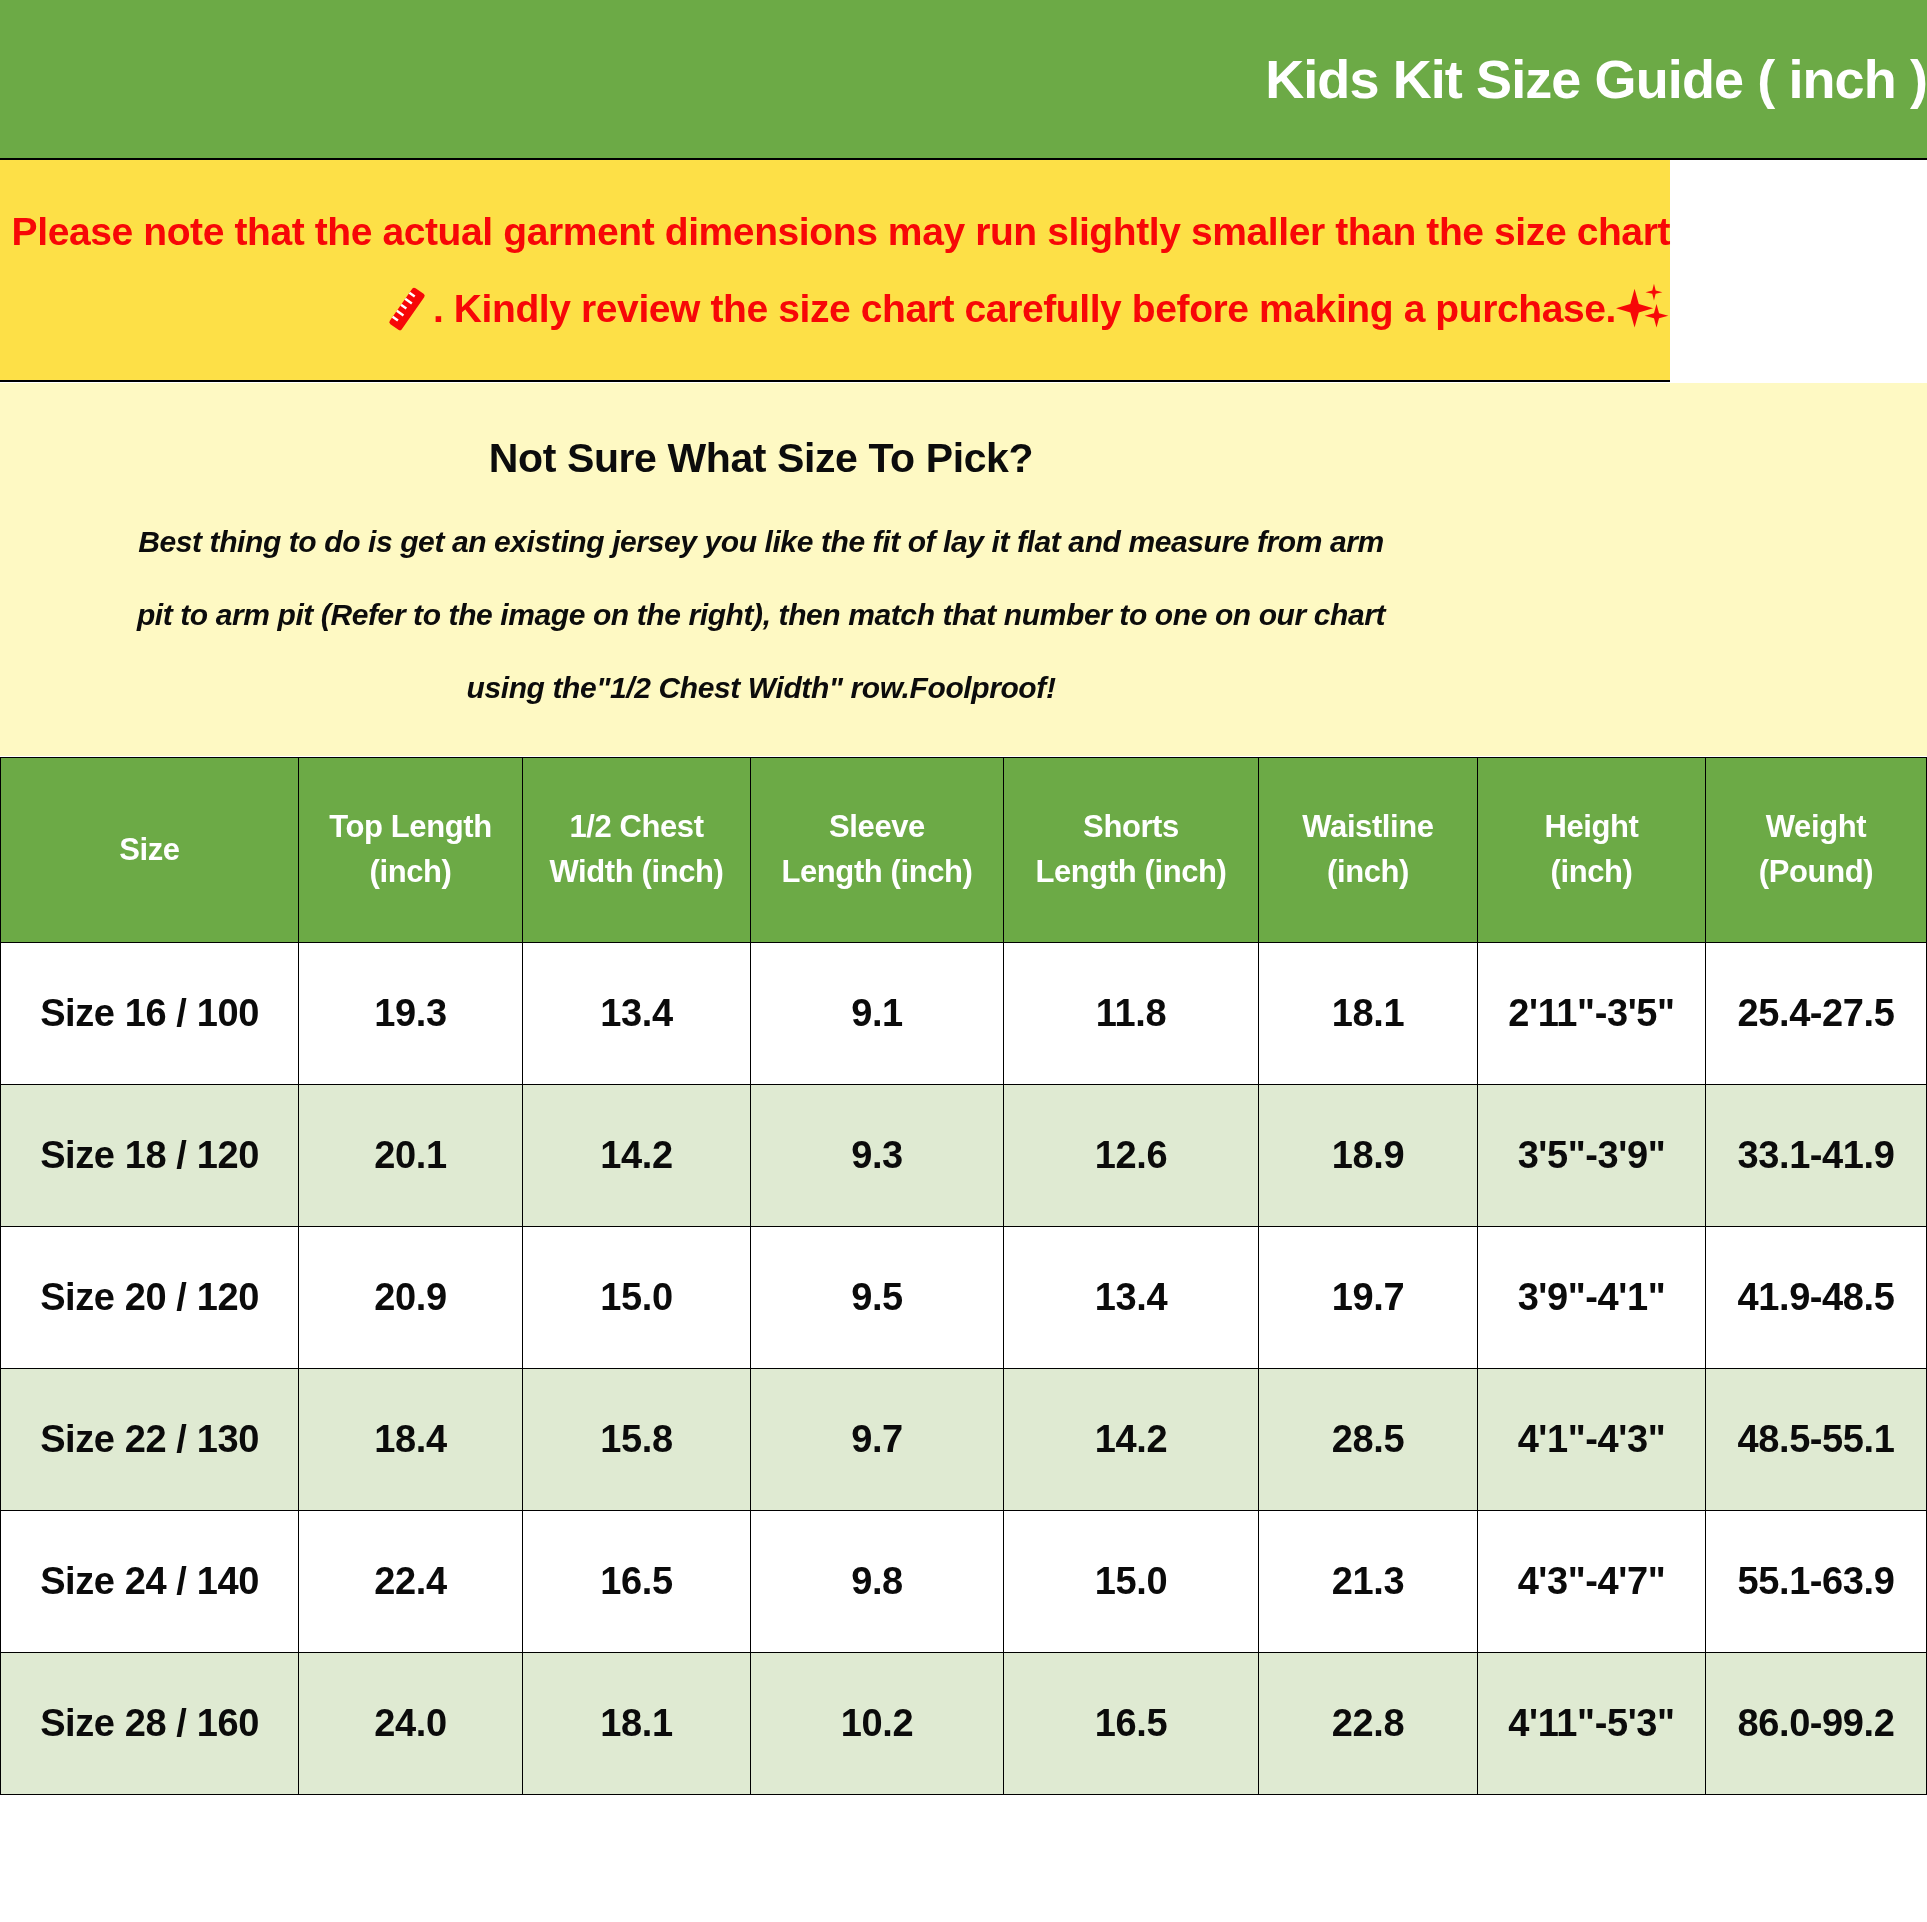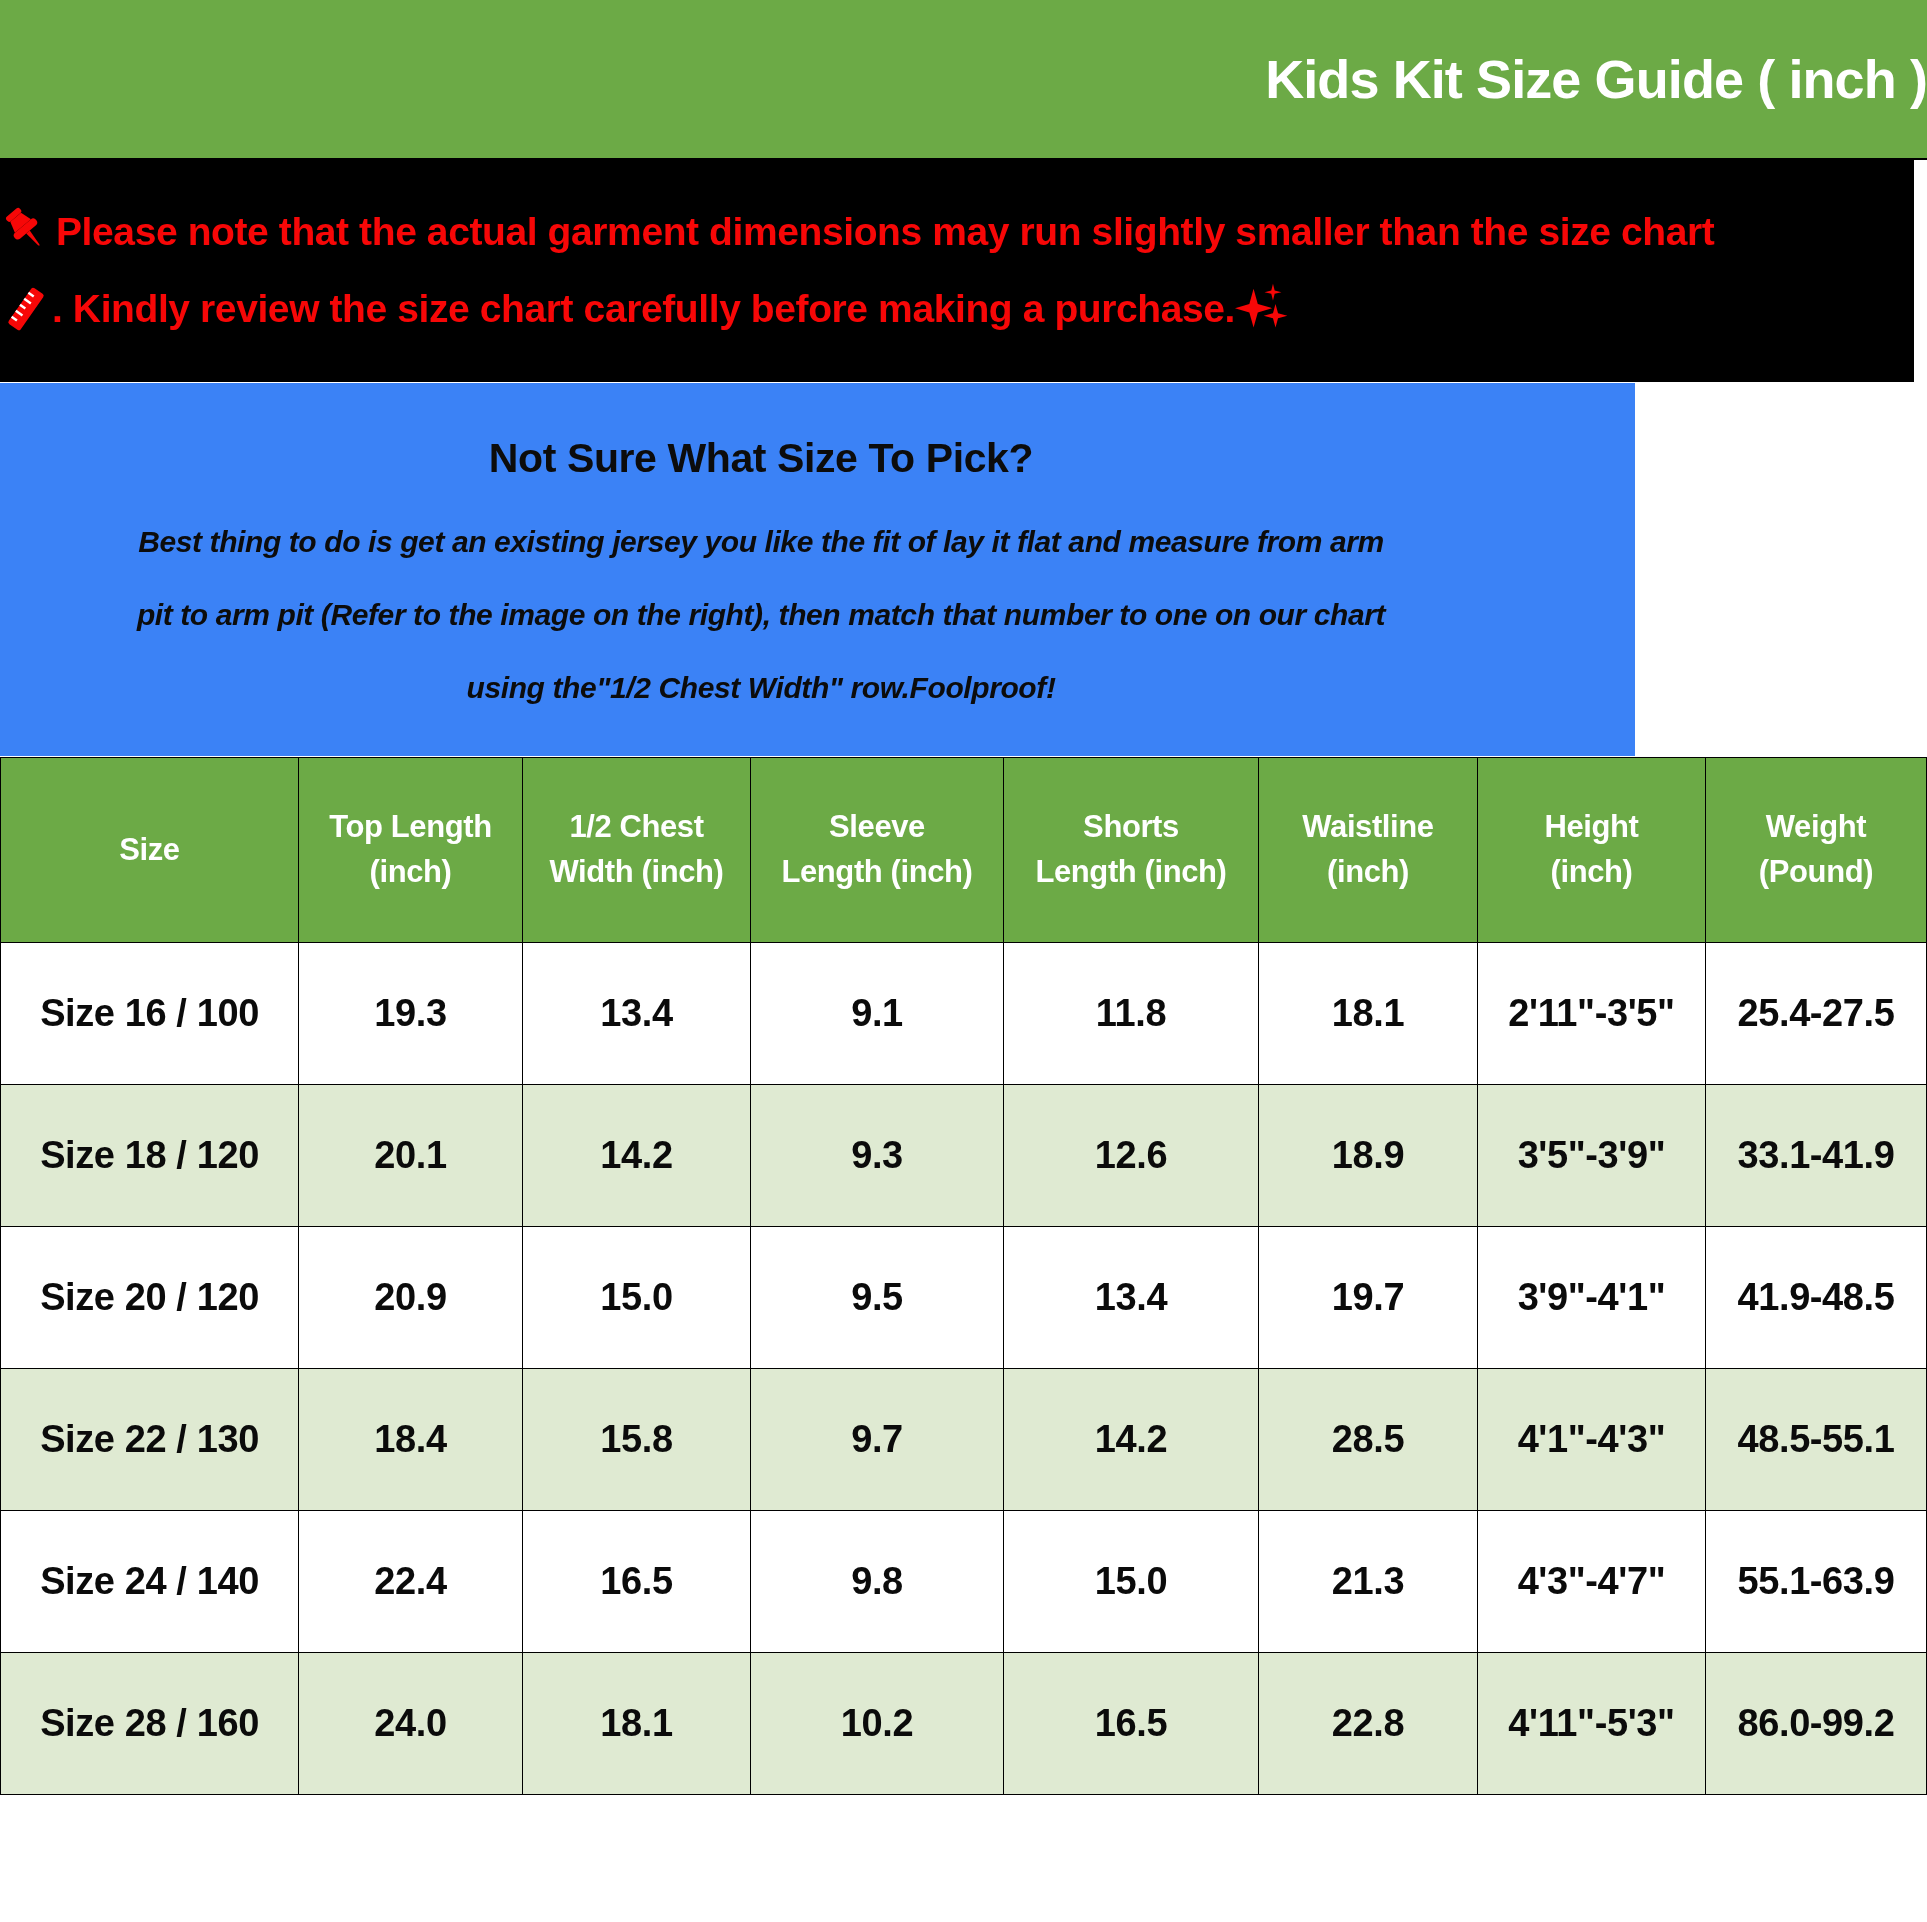--- a/index.html
+++ b/index.html
@@ -6,30 +6,30 @@
   body{width:1927px;height:1923px;overflow:hidden;position:relative;
        font-family:"Liberation Sans","DejaVu Sans",sans-serif;}
 
   
   .title-bar{position:absolute;top:0;left:0;width:1927px;height:158px;
     background:#6caa46;border-bottom:2.7px solid #000;
     display:flex;align-items:center;justify-content:flex-end;}
   .page-title{font-size:54px;font-weight:bold;color:#ffffff;letter-spacing:-0.9px;}
 
   
-  .notice{position:absolute;top:160px;left:0;width:1914px;height:220px;
-    background:#000000;border-bottom:2.7px solid #000;
-    display:flex;flex-direction:column;align-items:flex-start;justify-content:center;gap:21.5px;}
+  .notice{position:absolute;top:160px;left:0;width:1670px;height:220px;
+    background:#fde047;border-bottom:2.7px solid #000;
+    display:flex;flex-direction:column;align-items:flex-end;justify-content:center;gap:21.5px;}
   .notice-line{display:flex;align-items:center;white-space:nowrap;
     font-size:39px;font-weight:bold;color:#f70707;letter-spacing:-0.4px;}
   .icon{flex:0 0 auto;}
   .icon svg{display:block;}
 
   
-  .info{position:absolute;top:383px;left:0;width:1635px;height:373px;background:#3b82f6;}
+  .info{position:absolute;top:383px;left:0;width:1927px;height:373px;background:#fef9c3;}
   .info-text{position:absolute;left:0;top:52px;width:1522px;text-align:center;color:#0c0c0c;}
   .info-heading{font-size:41px;font-weight:bold;letter-spacing:-0.4px;margin-bottom:23px;}
   .info-line{font-size:30px;font-weight:bold;letter-spacing:-0.4px;line-height:73px;white-space:nowrap;font-style:italic;}
 
   
   .tee-svg{position:absolute;left:1567px;top:405px;width:244px;height:309px;}
   .tee-outline{fill:#ffffff;stroke:#0d0d0d;stroke-width:9;stroke-linejoin:round;}
   .d-label{font-size:25px;font-weight:bold;fill:#0d0d0d;}
   .d-label2{font-size:23px;font-weight:bold;fill:#0d0d0d;}
   .dash{stroke:#222;stroke-width:3.5;stroke-dasharray:11 8;}

